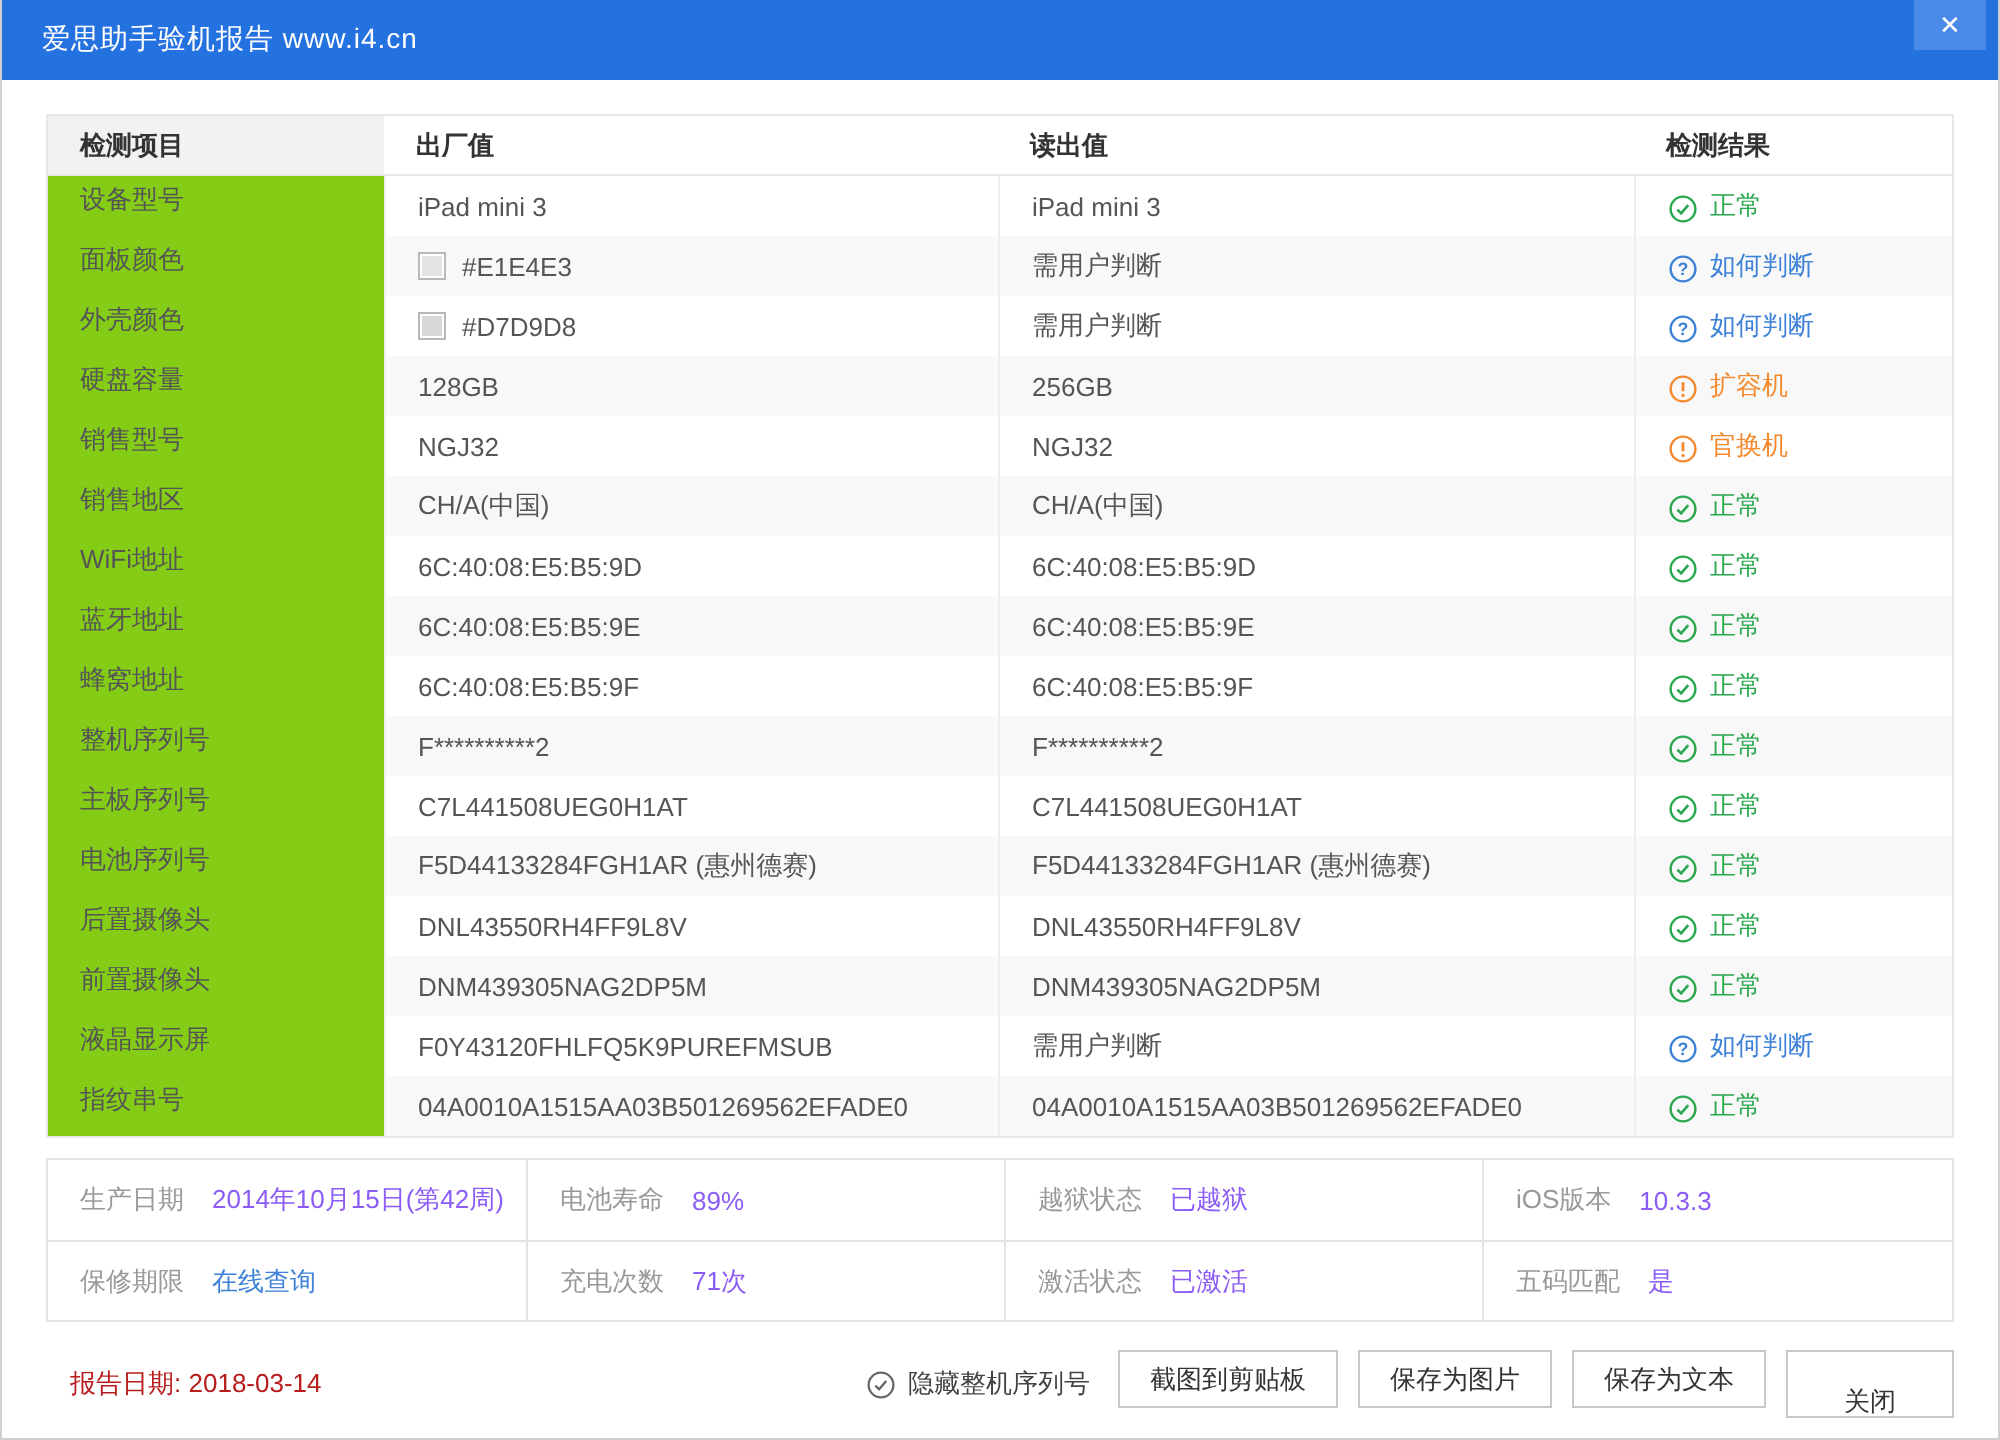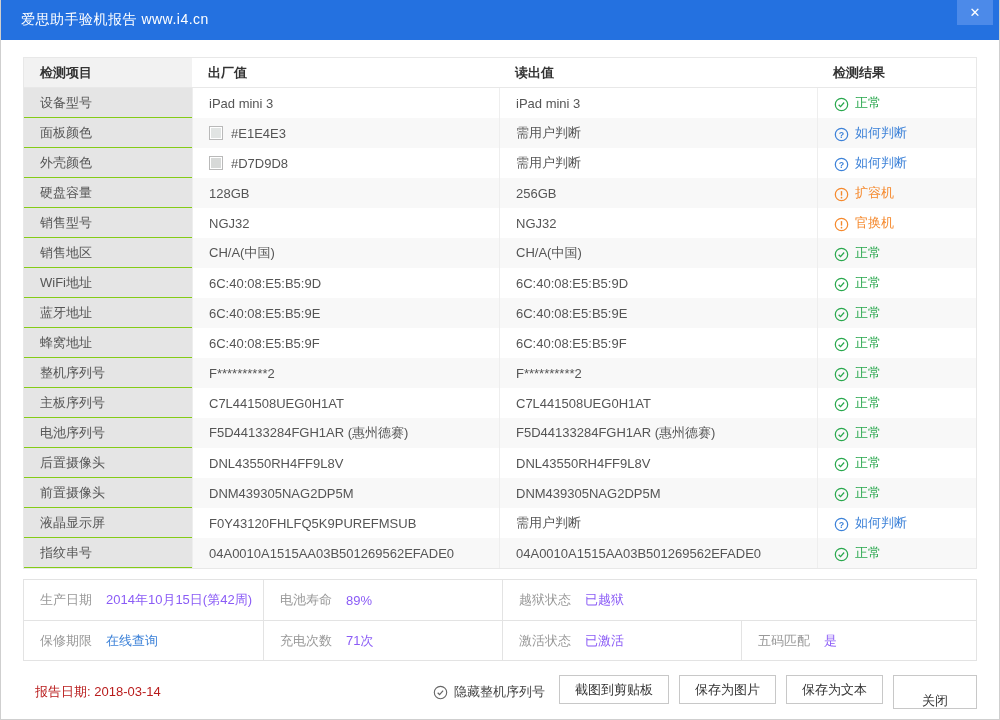--- a/index.html
+++ b/index.html
@@ -20,21 +20,21 @@
   }
 
   
   .content { padding:0 22px; }
   .report-table { margin-top:17px; border:1px solid #e8e8e8; }
   .trow, .thead { display:grid; grid-template-columns:168px 307px 318px 1fr; height:30px; }
   .thead .th { display:flex; align-items:center; padding-left:16px; font-weight:bold; color:#333; background:#fff; }
   .thead .th-item { background:#f2f2f2; }
   .thead { border-bottom:1px solid #e8e8e8; }
   .cell { display:flex; align-items:center; padding-left:16px; overflow:hidden; white-space:nowrap; }
-  .cell-item { background:#e5e5e5; border-bottom:1px solid #84cc16; color:#555;text-align:center; }
+  .cell-item { background:#84cc16; border-bottom:7px solid #84cc16; color:#555;text-align:center; }
   .cell-val { border-left:1px solid #eeeeee; color:#555; }
   .trow.alt .cell-val { background:#f8f8f8; }
 
   .swatch {
     display:inline-block; width:14px; height:14px; border:1px solid #b9b9b9;
     background:#fff; padding:1px; margin-right:8px; flex:0 0 auto;
   }
   .swatch i { display:block; width:100%; height:100%; }
 
   .status { display:flex; align-items:flex-end; gap:6px; }
@@ -326,20 +326,24 @@
             <span class="s-label">生产日期</span>
             <span class="s-value">2014年10月15日(第42周)</span>
           </div>
           <div class="scell">
             <span class="s-label">电池寿命</span>
             <span class="s-value">89%</span>
           </div>
           <div class="scell">
             <span class="s-label">越狱状态</span>
             <span class="s-value">已越狱</span>
+          </div>
+          <div class="scell">
+            <span class="s-label">iOS版本</span>
+            <span class="s-value">10.3.3</span>
           </div>
         </div>
         <div class="srow">
           <div class="scell">
             <span class="s-label">保修期限</span>
             <span class="s-value s-link">在线查询</span>
           </div>
           <div class="scell">
             <span class="s-label">充电次数</span>
             <span class="s-value">71次</span>

